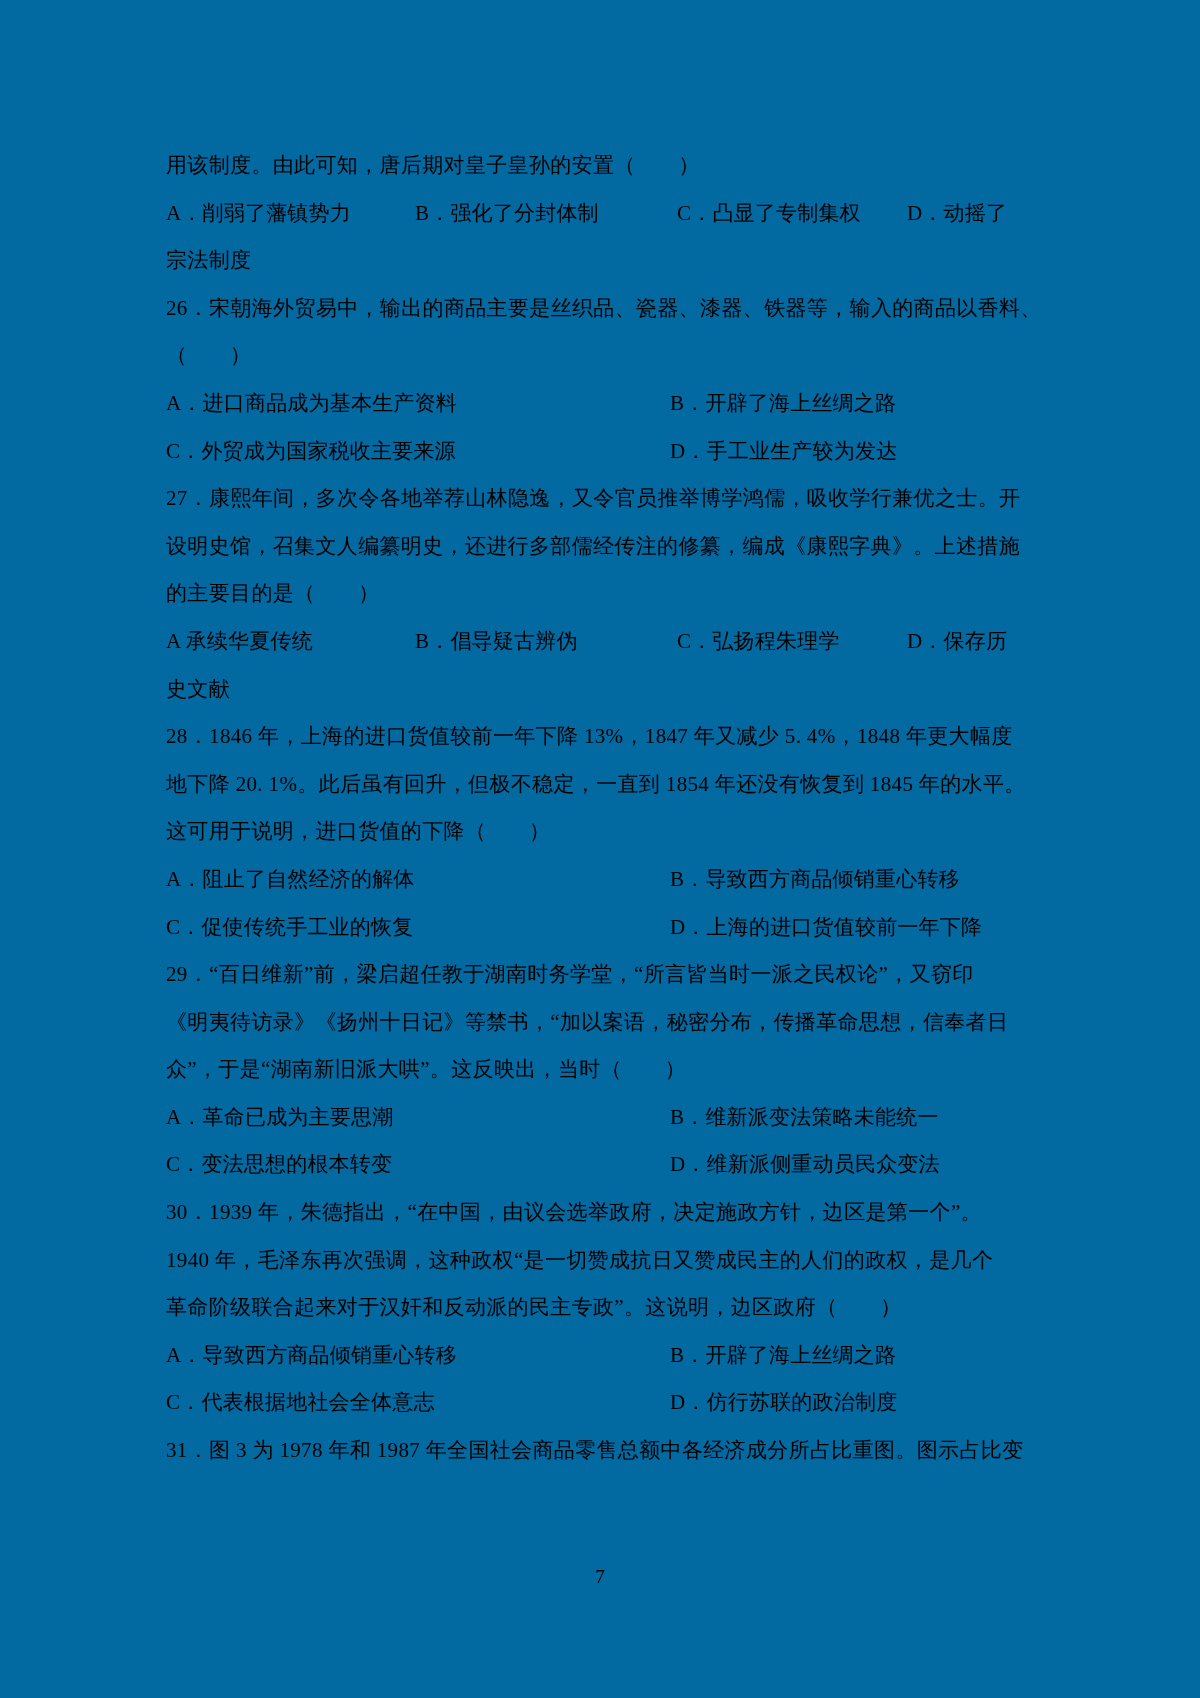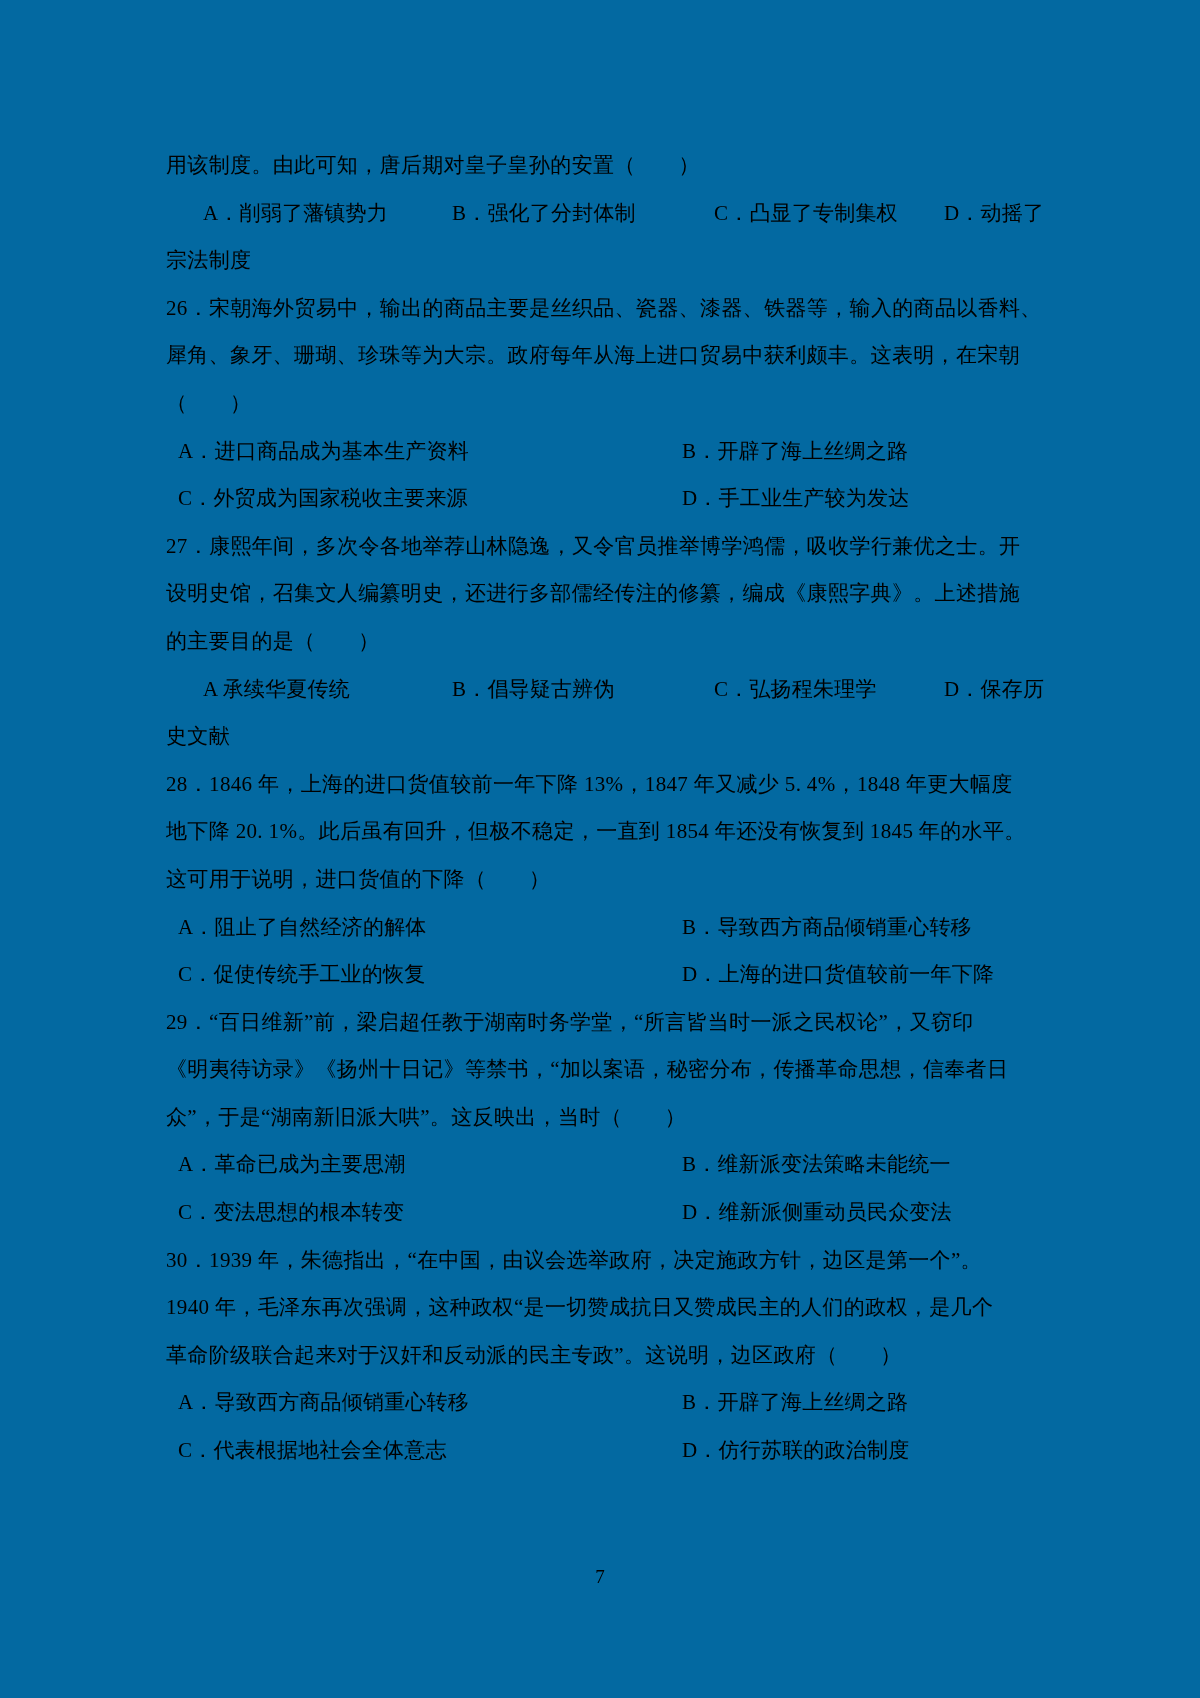--- a/index.html
+++ b/index.html
@@ -26,27 +26,25 @@
     height: 47.6px;
     line-height: 47.6px;
     font-size: 21px;
     letter-spacing: 0.35px;
     white-space: nowrap;
   }
   .options4 {
     display: grid;
     grid-template-columns: 249px 262px 230px 1fr;
     letter-spacing: 0.2px;
-    margin-left: 37px;
   }
   .options2 {
     display: grid;
     grid-template-columns: 504px 1fr;
     letter-spacing: 0.2px;
-    margin-left: 12px;
   }
   .cell {
     display: block;
     overflow: visible;
   }
   .footer {
     position: absolute;
     top: 1562px;
     left: 0;
     width: 100%;
@@ -62,21 +60,20 @@
   <div class="content">
       <div class="line para">用该制度。由此可知，唐后期对皇子皇孙的安置（　　）</div>
       <div class="line options4">
         <span class="cell">A．削弱了藩镇势力</span>
         <span class="cell">B．强化了分封体制</span>
         <span class="cell">C．凸显了专制集权</span>
         <span class="cell">D．动摇了</span>
       </div>
       <div class="line para">宗法制度</div>
       <div class="line para">26．宋朝海外贸易中，输出的商品主要是丝织品、瓷器、漆器、铁器等，输入的商品以香料、</div>
-      <div class="line para">犀角、象牙、珊瑚、珍珠等为大宗。政府每年从海上进口贸易中获利颇丰。这表明，在宋朝</div>
       <div class="line para">（　　）</div>
       <div class="line options2">
         <span class="cell">A．进口商品成为基本生产资料</span>
         <span class="cell">B．开辟了海上丝绸之路</span>
       </div>
       <div class="line options2">
         <span class="cell">C．外贸成为国家税收主要来源</span>
         <span class="cell">D．手工业生产较为发达</span>
       </div>
       <div class="line para">27．康熙年间，多次令各地举荐山林隐逸，又令官员推举博学鸿儒，吸收学行兼优之士。开</div>
@@ -115,15 +112,16 @@
       <div class="line para">1940 年，毛泽东再次强调，这种政权“是一切赞成抗日又赞成民主的人们的政权，是几个</div>
       <div class="line para">革命阶级联合起来对于汉奸和反动派的民主专政”。这说明，边区政府（　　）</div>
       <div class="line options2">
         <span class="cell">A．导致西方商品倾销重心转移</span>
         <span class="cell">B．开辟了海上丝绸之路</span>
       </div>
       <div class="line options2">
         <span class="cell">C．代表根据地社会全体意志</span>
         <span class="cell">D．仿行苏联的政治制度</span>
       </div>
+      <div class="line para">31．图 3 为 1978 年和 1987 年全国社会商品零售总额中各经济成分所占比重图。图示占比变</div>
     </div>
   <div class="footer">7</div>
 </div>
 
 </body></html>

